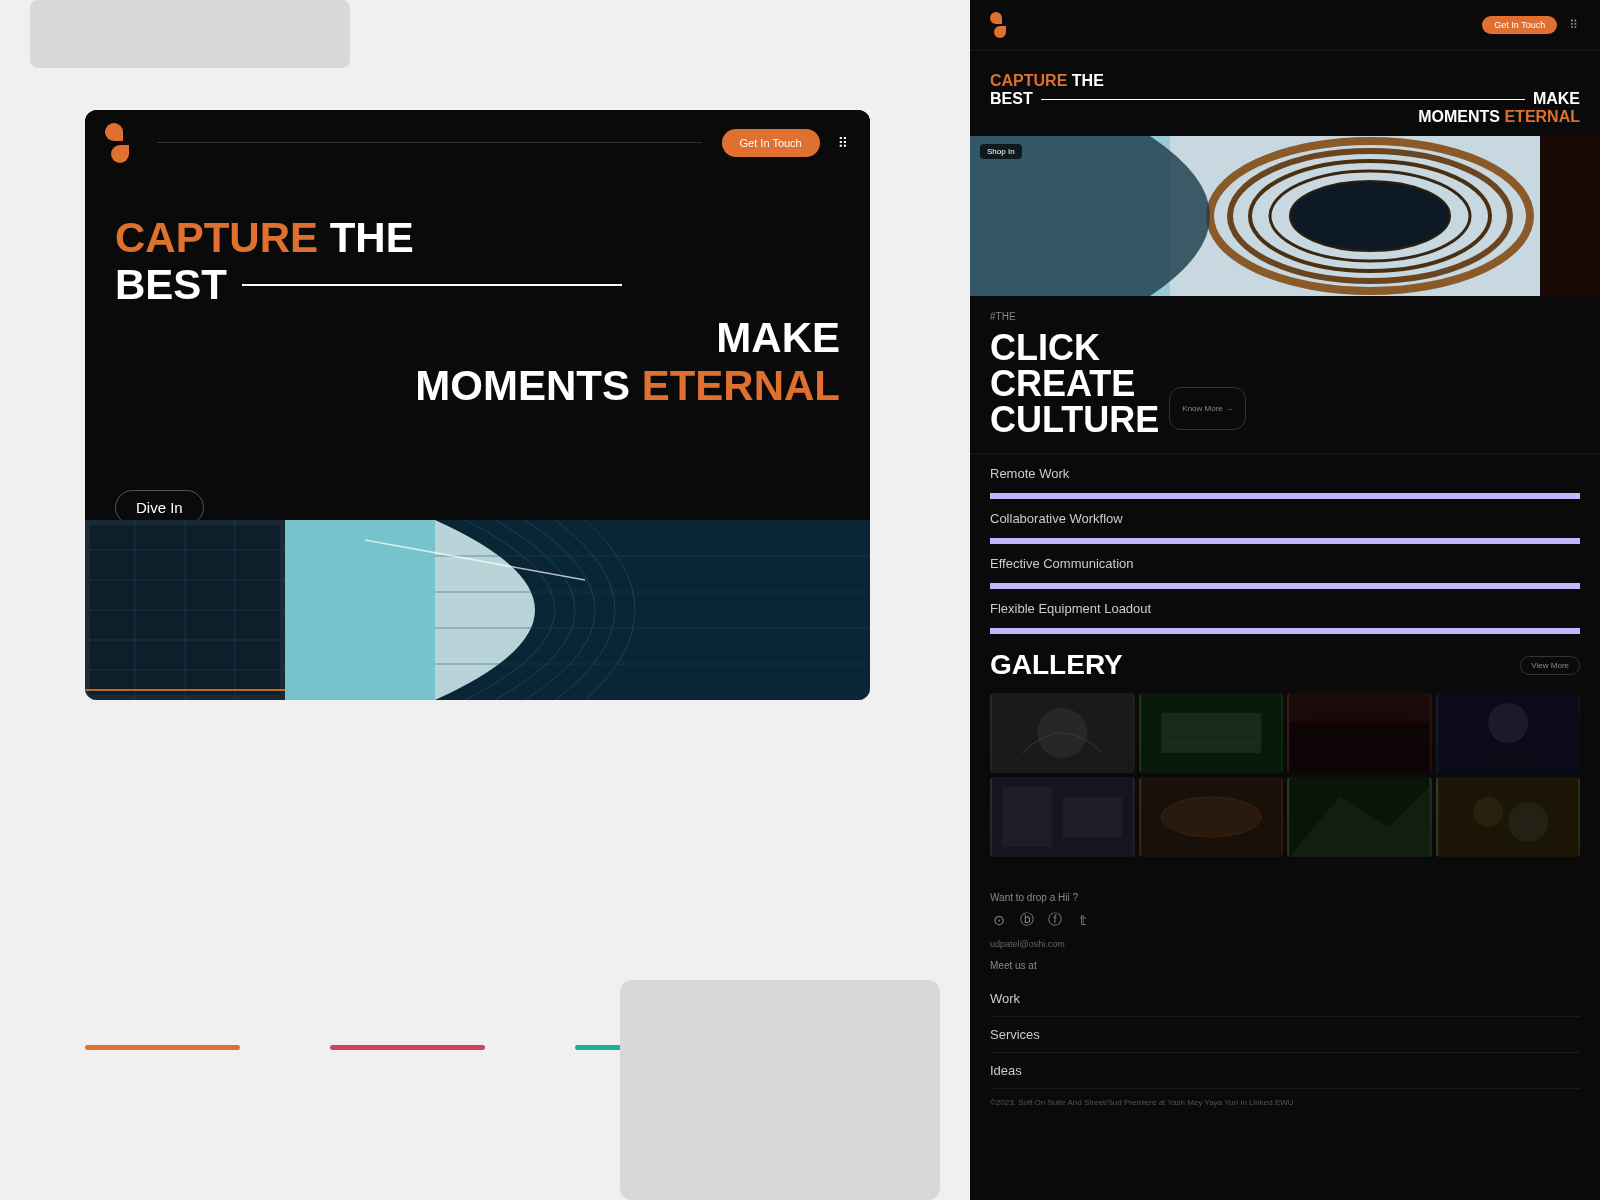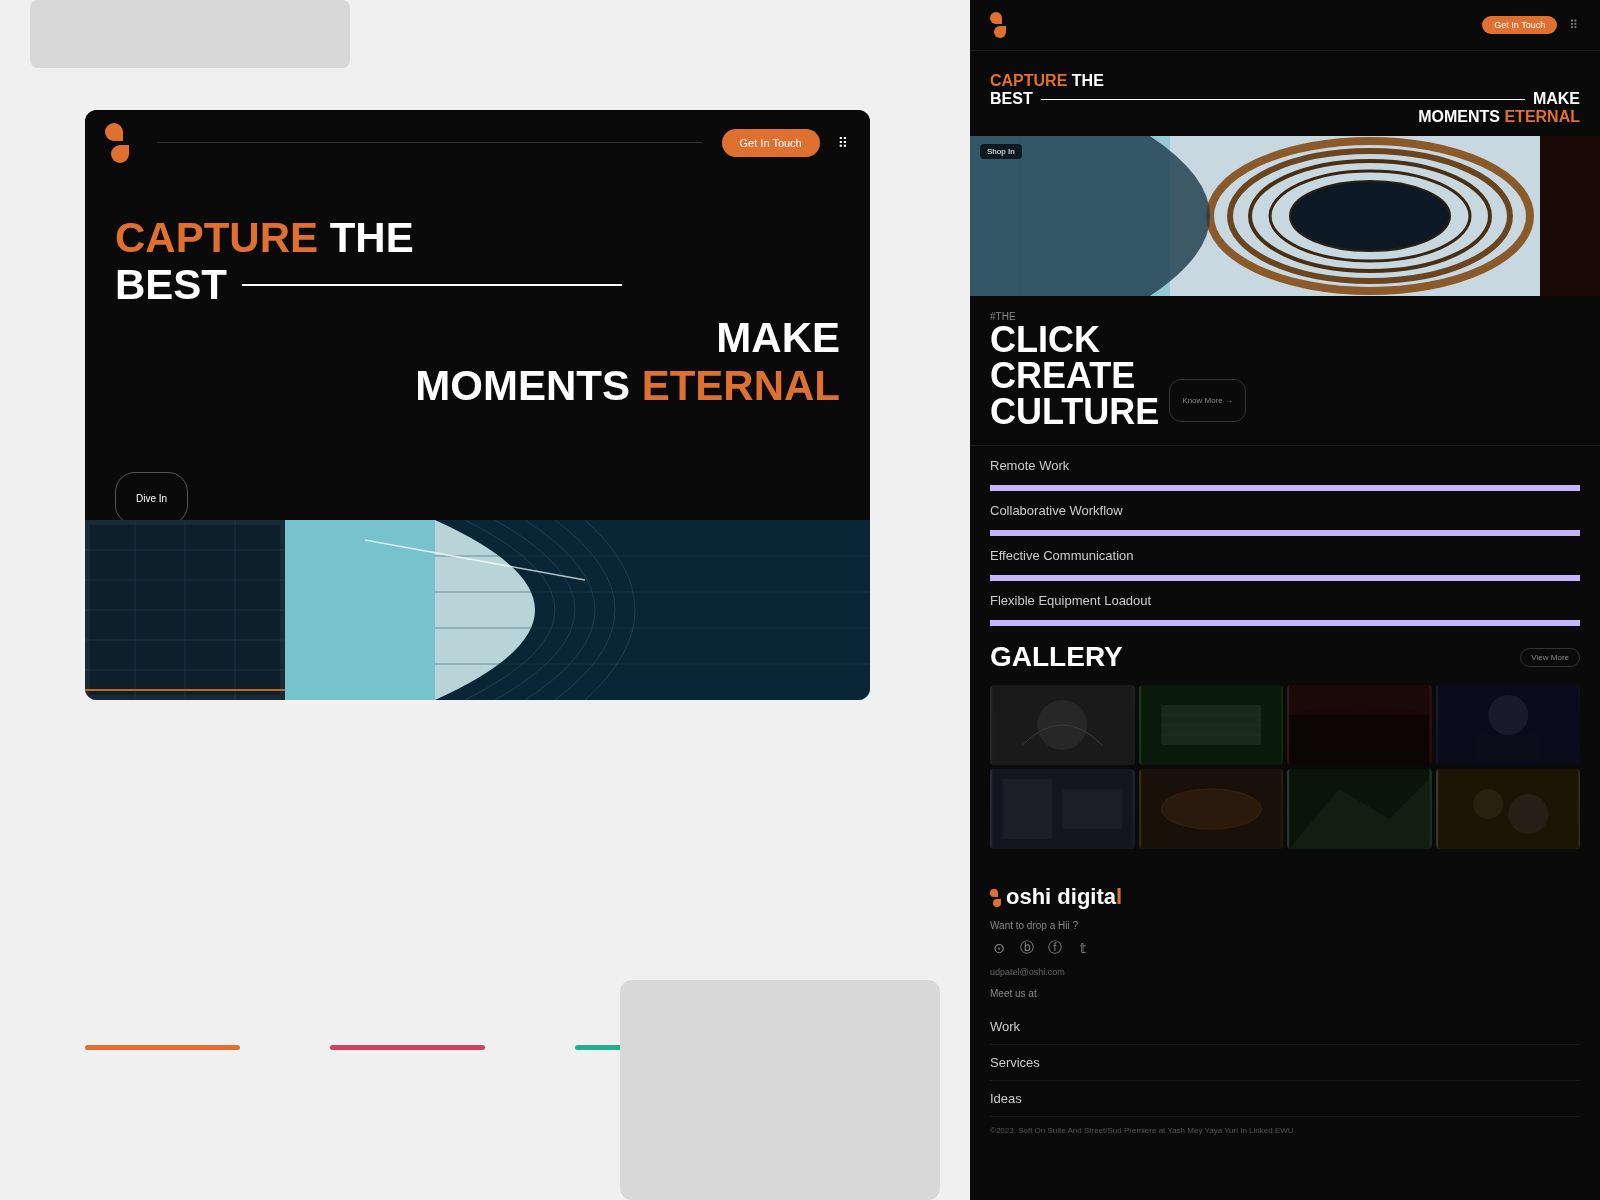--- a/index.html
+++ b/index.html
@@ -161,22 +161,22 @@
     }
 
     .dive-in-btn {
       position: absolute;
       bottom: 30px;
       left: 30px;
       background: transparent;
       color: white;
       border: 1px solid #555;
       border-radius: 20px;
-      padding: 20px 20px;
-      font-size: 10px;
+      padding: 8px 20px;
+      font-size: 15px;
       cursor: pointer;
     }
 
     
     .bottom-image {
       position: absolute;
       bottom: 0;
       left: 0;
       right: 0;
       height: 180px;
@@ -350,21 +350,21 @@
 
     
     .rp-ccc {
       padding: 15px 20px;
       background: #0a0a0a;
     }
 
     .rp-the-tag {
       color: #888;
       font-size: 10px;
-      margin-bottom: 0;
+      margin-bottom: 8px;
     }
 
     .rp-ccc-title {
       font-size: 36px;
       font-weight: 900;
       color: white;
       line-height: 1.0;
       text-transform: uppercase;
     }
 
@@ -804,26 +804,20 @@
         <svg viewBox="0 0 140 80" xmlns="http://www.w3.org/2000/svg">
           <rect width="140" height="80" fill="#1a1505"></rect>
           <circle cx="50" cy="35" r="15" fill="#2a2010"></circle>
           <circle cx="90" cy="45" r="20" fill="#252015"></circle>
         </svg>
       </div>
     </div>
   </div>
 
   <div class="rp-footer">
-    <div class="rp-brand-name">
-      <span class="rp-brand-dot">
-        <span class="rp-brand-dot-top"></span>
-        <span class="rp-brand-dot-bottom"></span>
-      </span>oshi digita<span class="highlight">l</span>
-    </div>
 
     <div class="rp-hi-text">Want to drop a Hii ?</div>
 
     <div class="rp-social-icons">
       <span class="social-icon">⊙</span>
       <span class="social-icon">ⓑ</span>
       <span class="social-icon">ⓕ</span>
       <span class="social-icon">𝕥</span>
     </div>
 

